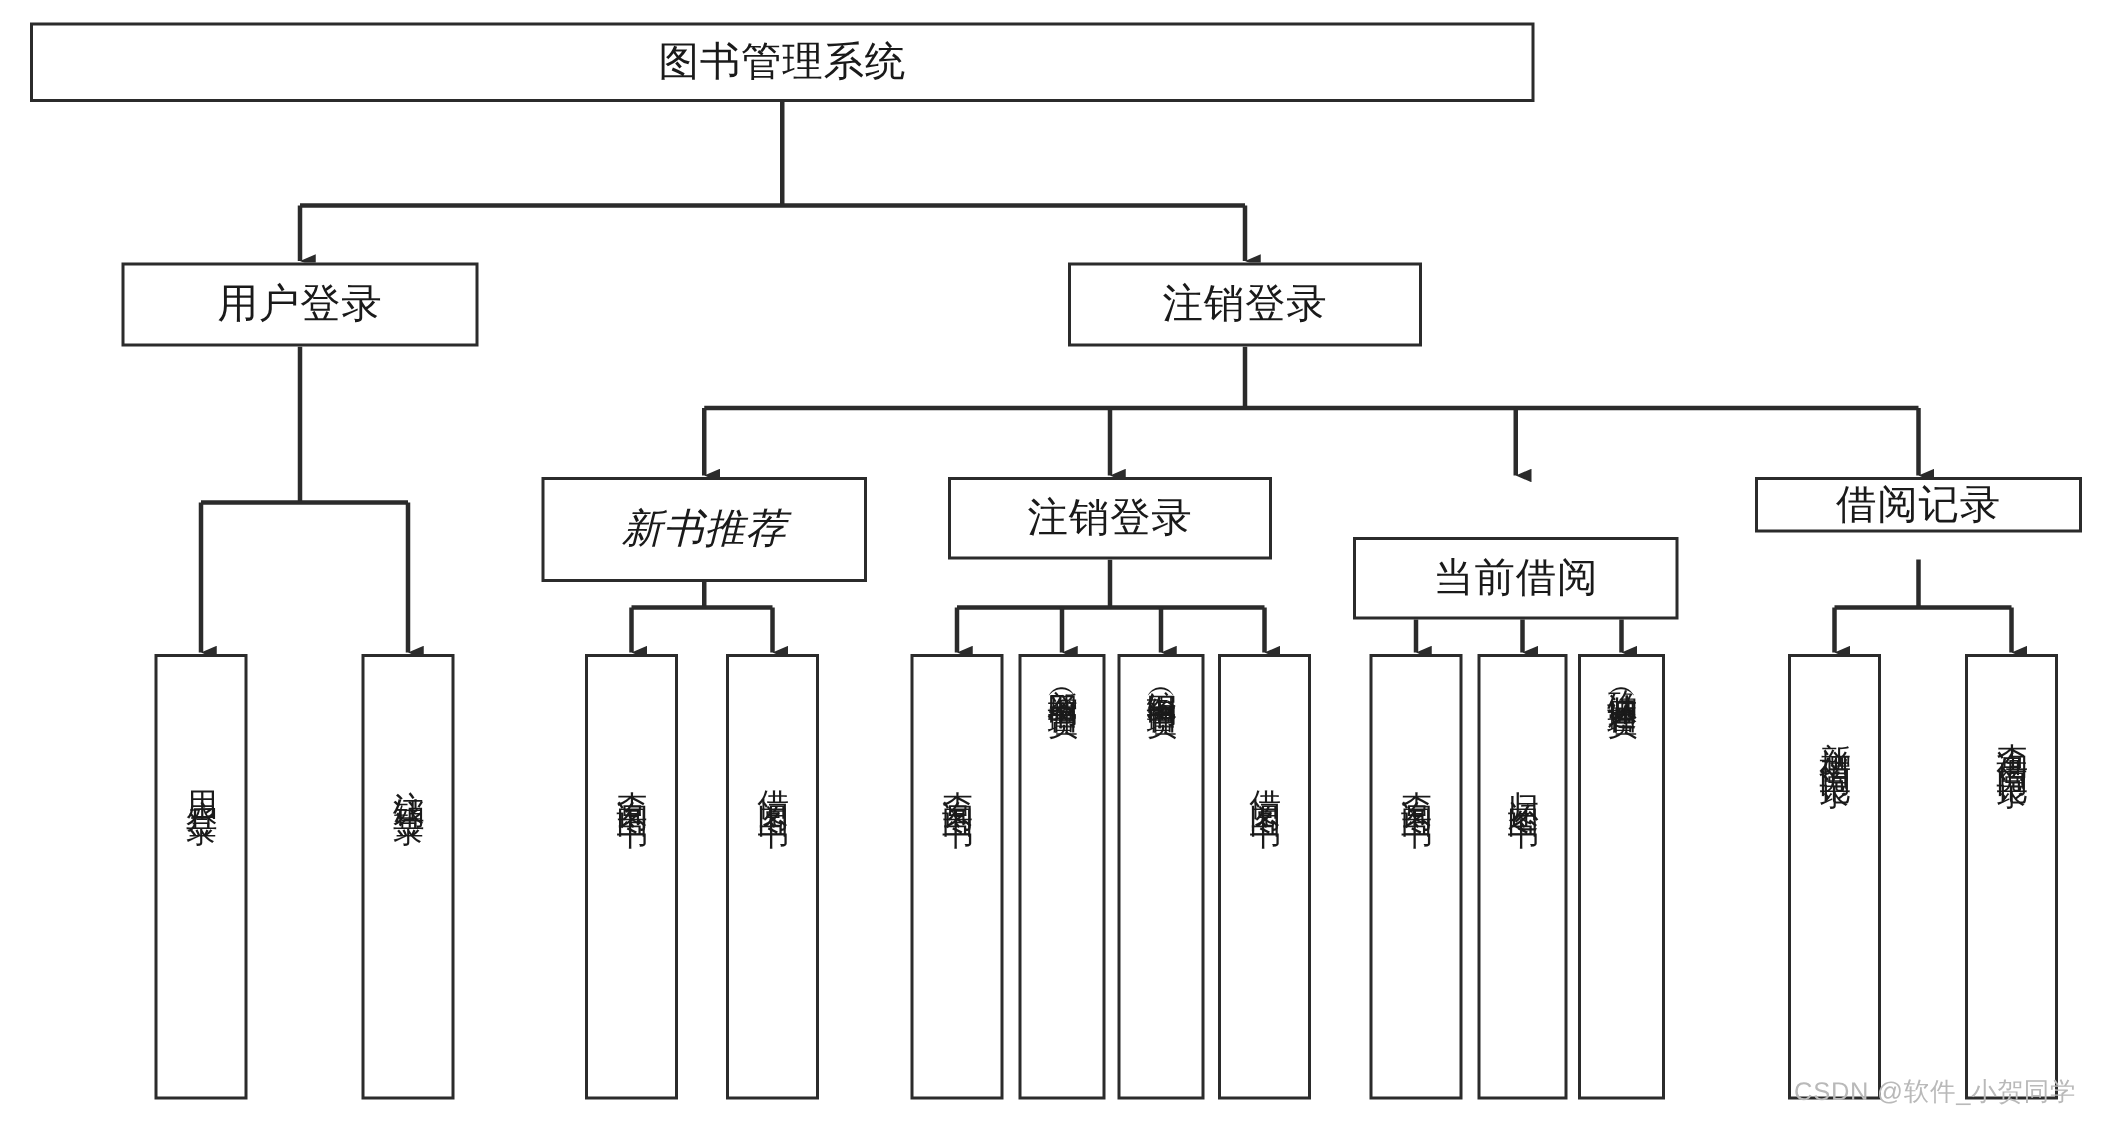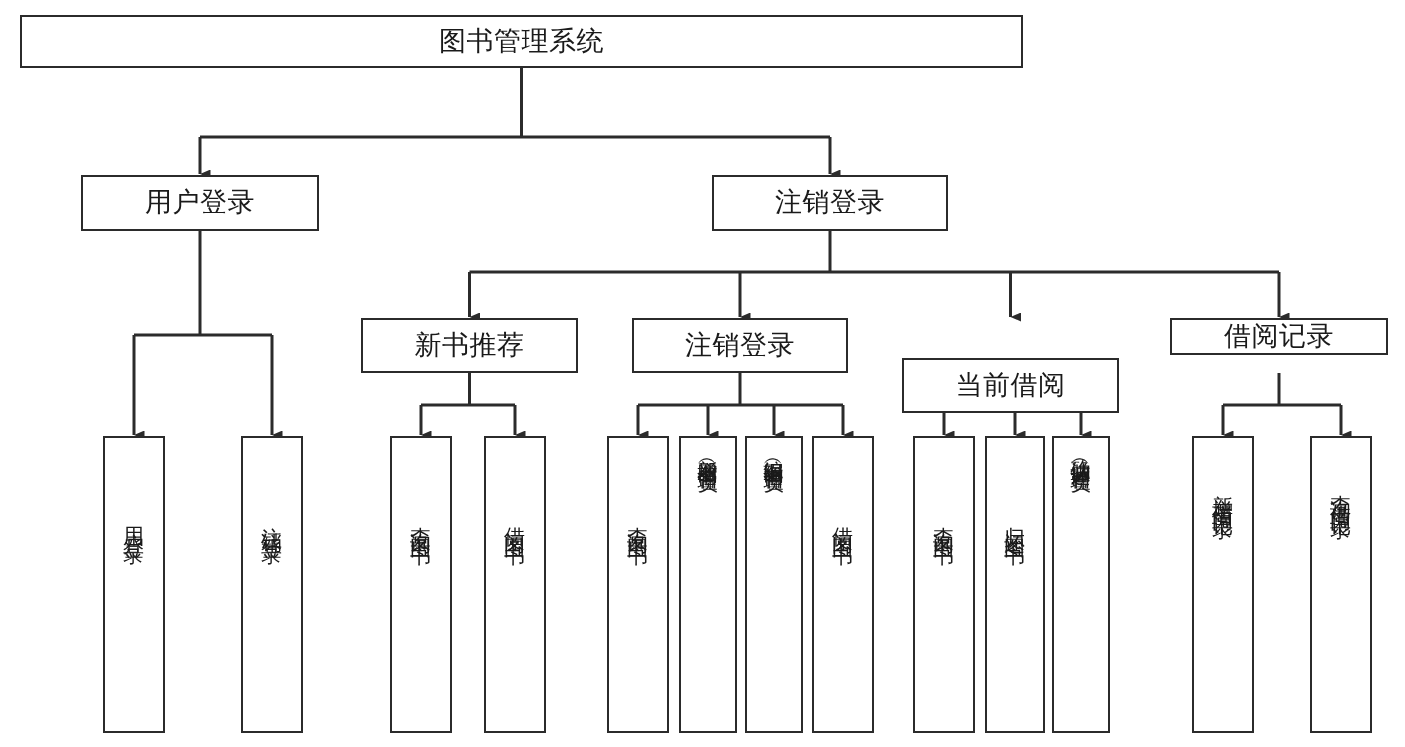--- a/index.html
+++ b/index.html
@@ -114,21 +114,21 @@
   <div id="node-layer">
       <div class="node-box" style="left: 20px; top: 15px; width: 1003px; height: 53px;">
         <span class="node-label">图书管理系统</span>
       </div>
       <div class="node-box" style="left: 81px; top: 175px; width: 238px; height: 56px;">
         <span class="node-label">用户登录</span>
       </div>
       <div class="node-box" style="left: 712px; top: 175px; width: 236px; height: 56px;">
         <span class="node-label">注销登录</span>
       </div>
-      <div class="node-box" style="left: 361px; top: 318px; width: 217px; height: 55px;">
+      <div class="node-box" style="left: 361px; top: 318px; width: 217px; height: 70px; font-style: italic;">
         <span class="node-label">新书推荐</span>
       </div>
       <div class="node-box" style="left: 632px; top: 318px; width: 216px; height: 55px;">
         <span class="node-label">注销登录</span>
       </div>
       <div class="node-box" style="left: 902px; top: 318px; width: 217px; height: 55px; margin-top: 40px;">
         <span class="node-label">当前借阅</span>
       </div>
       <div class="node-box" style="left: 1170px; top: 318px; width: 218px; height: 37px;">
         <span class="node-label">借阅记录</span>
@@ -167,14 +167,15 @@
         <span class="node-label" style="letter-spacing: 2px; font-size: 20px;">确认归还（管理员）</span>
       </div>
       <div class="node-box vertical" style="left: 1192px; top: 436px; width: 62px; height: 297px; padding-top: 40px;">
         <span class="node-label" style="letter-spacing: 5px;">新增借阅记录</span>
       </div>
       <div class="node-box vertical" style="left: 1310px; top: 436px; width: 62px; height: 297px; padding-top: 40px;">
         <span class="node-label" style="letter-spacing: 5px;">查询借阅记录</span>
       </div>
     </div>
 
+  <div class="watermark" style="left:1196px; top:716px;">CSDN @软件_小贺同学</div>
 
 </div>
 
 </body></html>

